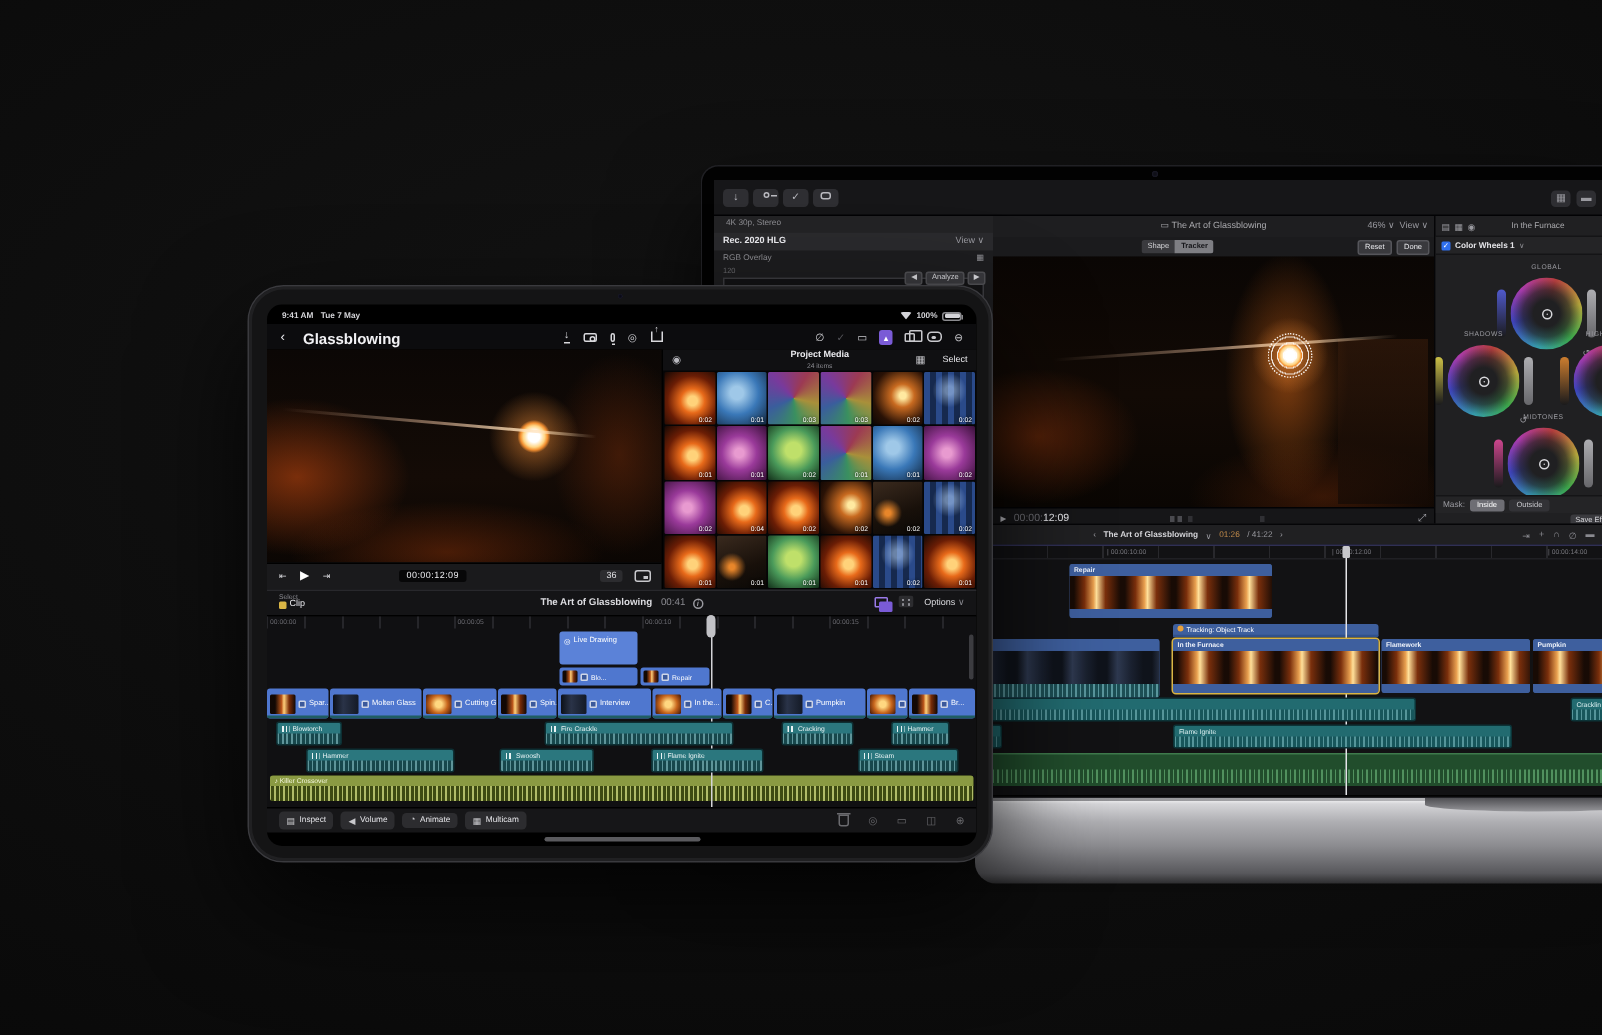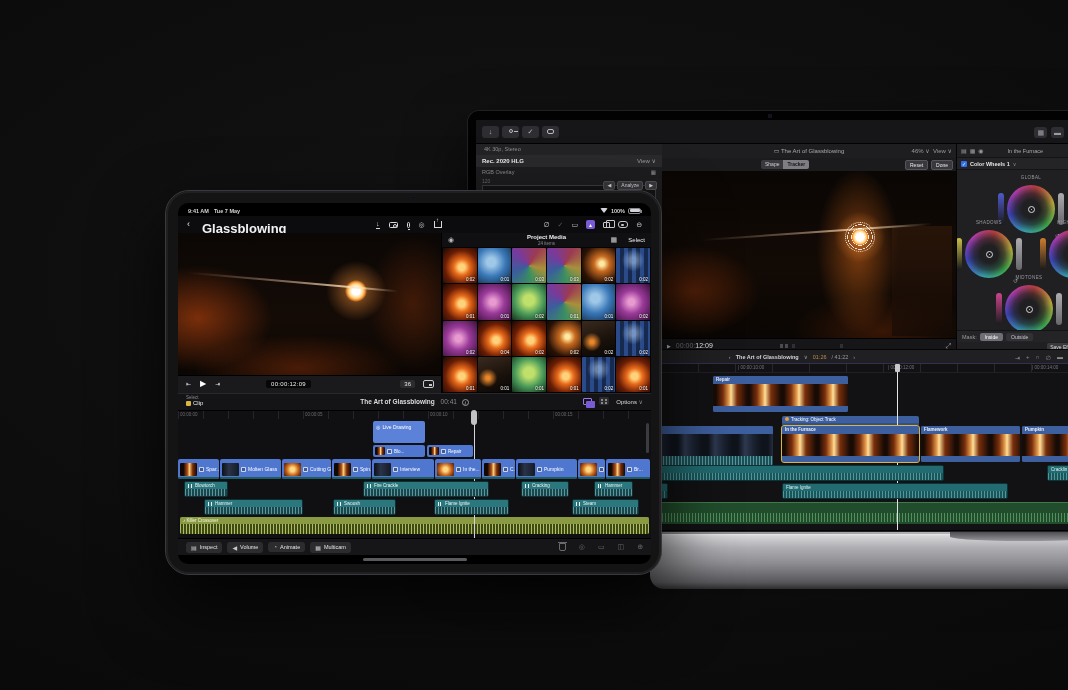--- a/index.html
+++ b/index.html
@@ -144,21 +144,21 @@
               padding:2px 10px 0; color:#d4d4d8; font-size:5.5px; font-weight:bold; }
   .s-status .dt { margin-left:5px; }
   .s-status .rgt { margin-left:auto; display:flex; align-items:center; gap:3px; font-weight:bold; }
   .wifi { width:0; height:0; border-left:4px solid transparent; border-right:4px solid transparent; border-top:5.5px solid #d4d4d8; border-radius:2px; }
   .batt { width:13px; height:6px; border:1px solid #8a8a8e; border-radius:2px; position:relative; }
   .batt::before { content:""; position:absolute; inset:.5px; background:#d4d4d8; border-radius:1px; }
   .batt::after { content:""; position:absolute; right:-2px; top:1.5px; width:1px; height:3px; background:#8a8a8e; }
 
   .s-nav { position:absolute; top:13px; left:0; width:100%; height:17px; background:#0c0c0e; }
   .s-back { position:absolute; left:9px; top:3px; color:#e8e8ec; font-size:9px; line-height:11px;}
-  .s-title { position:absolute; left:24px; top:5px; color:#f2f2f5; font-size:13px; font-weight:bold; }
+  .s-title { position:absolute; left:24px; top:5px; color:#f2f2f5; font-size:10px; font-weight:bold; }
   .nav-g1 { position:absolute; left:198px; top:3px; display:flex; gap:9px; align-items:center; height:11px; color:#d8d8dc; font-size:7px; }
   .nav-g2 { position:absolute; right:9px; top:3px; display:flex; gap:8px; align-items:center; height:11px; color:#c8c8cc; font-size:7px; }
   .nav-g2 .dim { color:#55555a; }
   .cam-ico { width:9px; height:6px; border:1px solid currentColor; border-radius:1.5px; position:relative; }
   .cam-ico::after { content:""; position:absolute; left:3px; top:1px; width:2.5px; height:2.5px; border:1px solid currentColor; border-radius:50%; }
   .mic-ico { width:3px; height:6px; border:1px solid currentColor; border-radius:2px; position:relative; }
   .mic-ico::after { content:""; position:absolute; left:0px; top:6px; width:2px; height:1px; background:currentColor; }
   .share-ico { width:8px; height:7px; border:1px solid currentColor; border-top:none; position:relative; text-align:center; }
   .share-ico::after { content:"↑"; position:absolute; left:1.5px; top:-4px; font-size:6px; }
   .media-act { background:#7a5bd6; border-radius:2px; padding:1px 3px; color:#fff; font-size:6px; }

